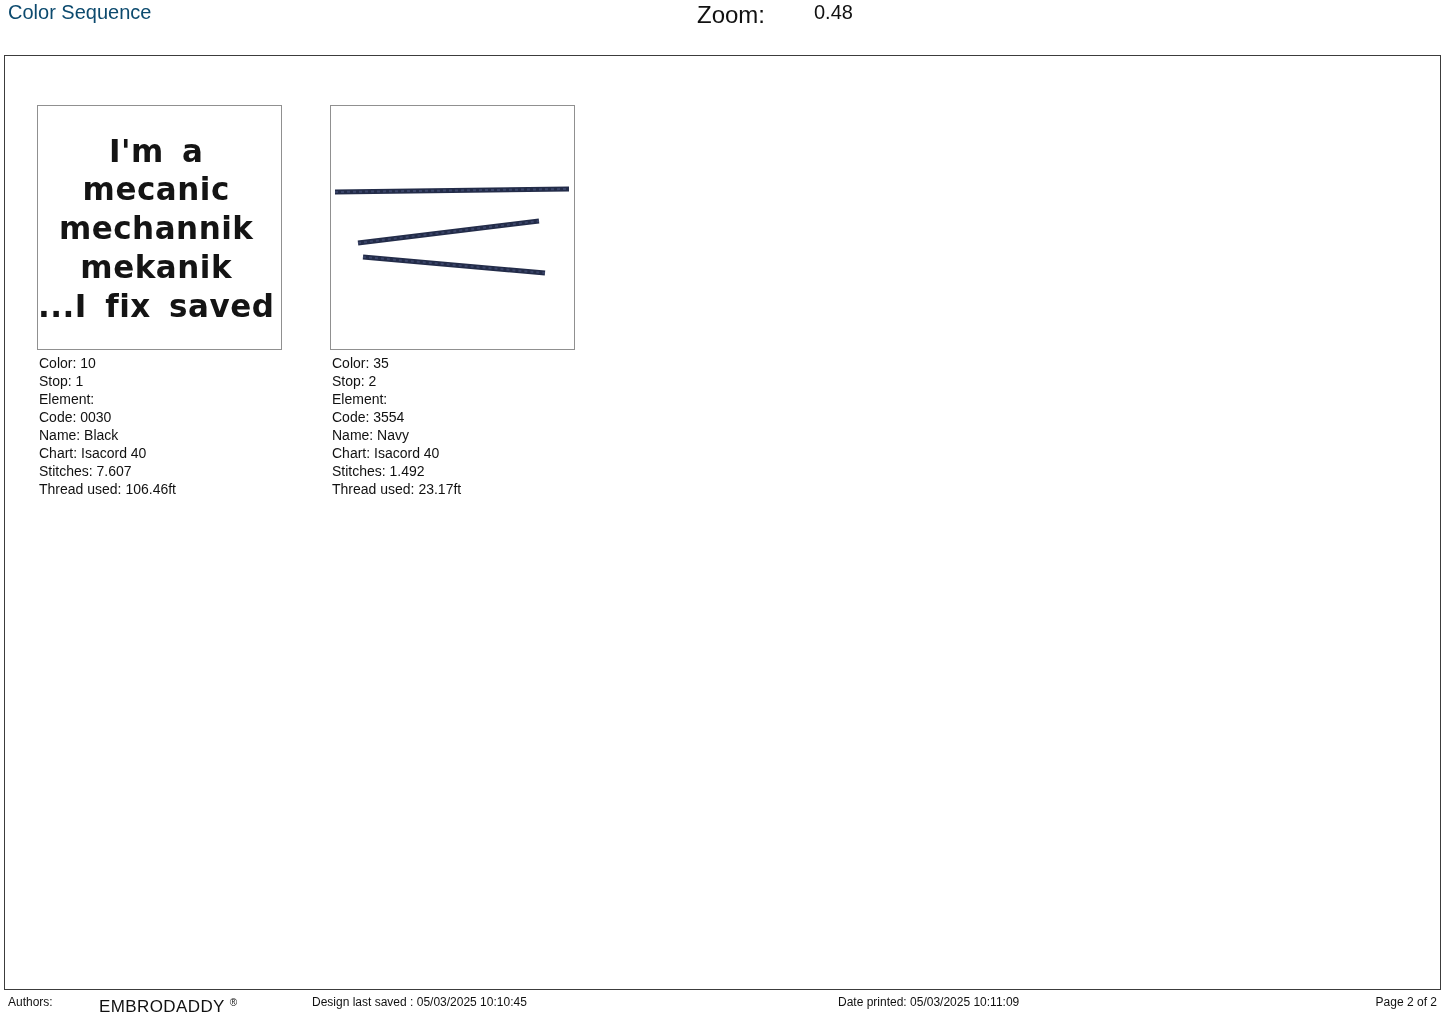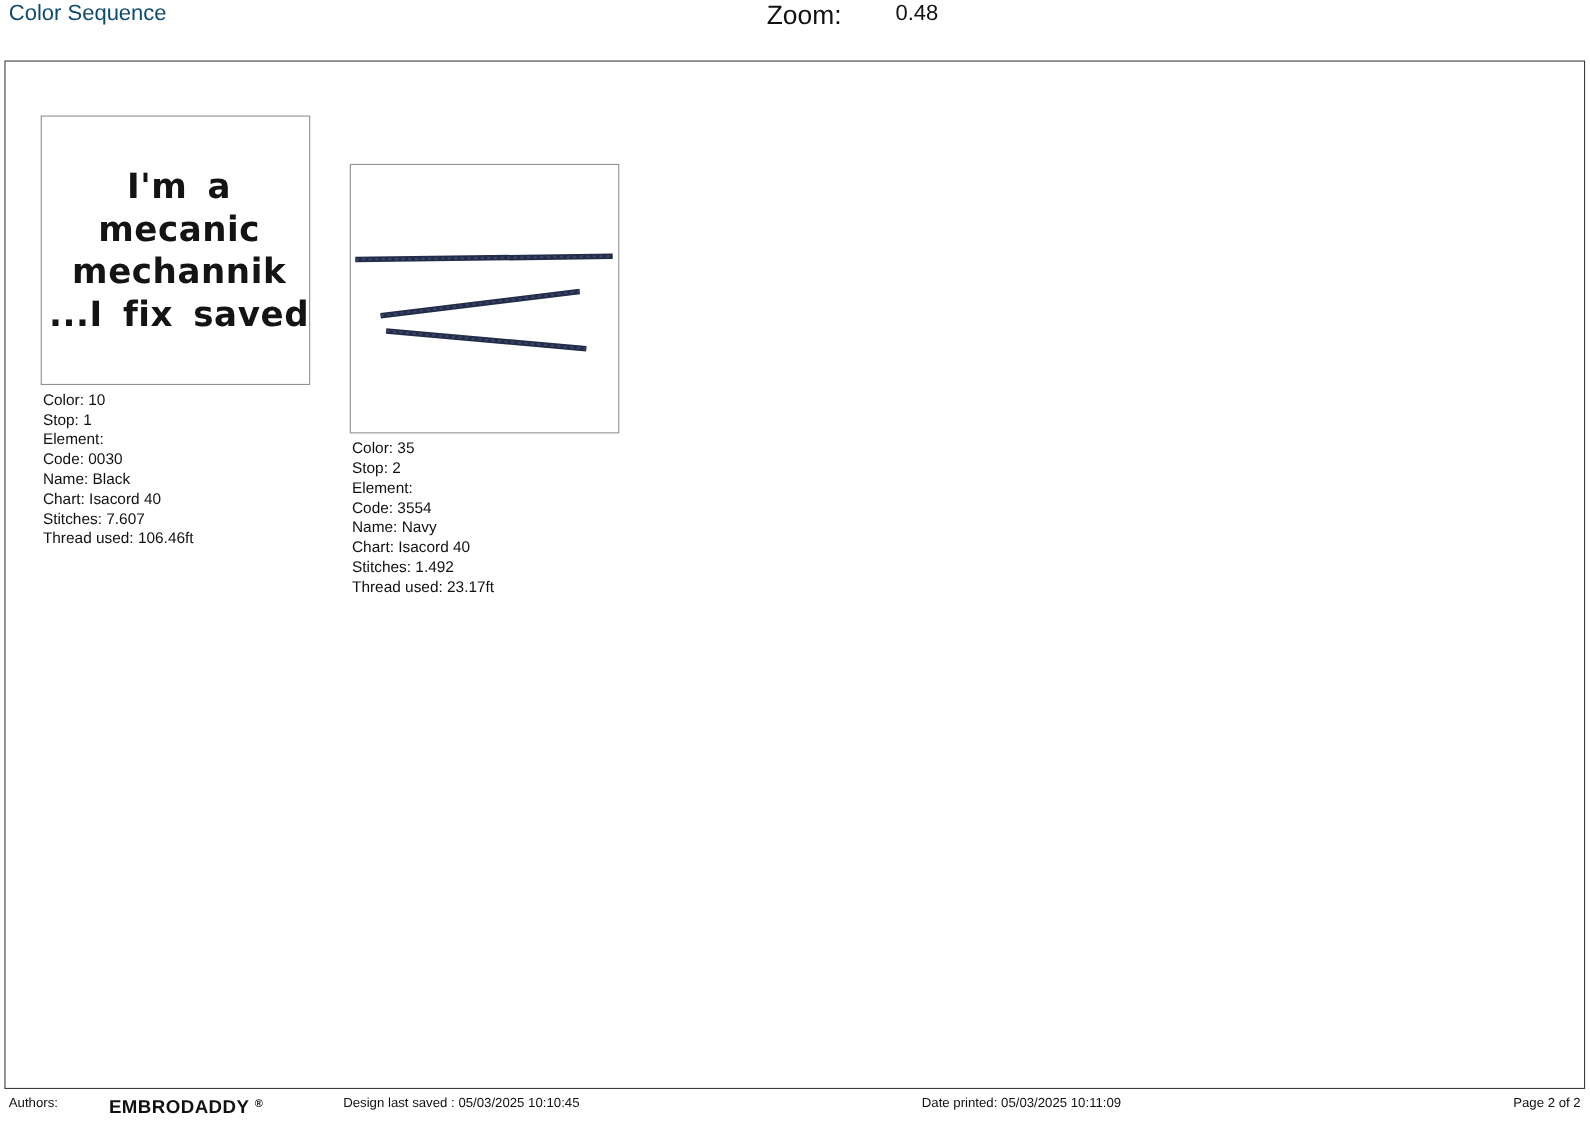--- a/index.html
+++ b/index.html
@@ -28,26 +28,26 @@
   
   .content-frame {
     position:absolute; left:4px; top:55px;
     width:1437px; height:935px;
     border:1px solid #3c3c3c;
     background:#ffffff;
   }
   
   .color-block { position:absolute; top:105px; }
   .color-block.b1 { left:37px; }
-  .color-block.b2 { left:318px;margin-top:44px; }
+  .color-block.b2 { left:330px; }
   .preview-box {
     width:245px; height:245px;
     border:1px solid #909090;
     background:#ffffff;
-    display:flex; align-items:center; justify-content:flex-end;
+    display:flex; align-items:center; justify-content:flex-start;
     overflow:hidden;
   }
   .stitch-text {
     text-align:center;
     font-family:"DejaVu Sans", sans-serif;
     font-weight:700;
     font-size:31px;
     line-height:38px;
     letter-spacing:0.5px;
     word-spacing:7px;
@@ -59,21 +59,21 @@
   .details {
     margin-top:4px;
     padding-left:2px;
     font-size:14px;
     line-height:18px;
     color:#111;
   }
   
   .footer-text { position:absolute; top:995px; font-size:12px; color:#111; }
   .ft-authors { left:8px; }
-  .ft-brand { left:99px; top:997px; font-size:17px; letter-spacing:0.4px; font-weight:700; }
+  .ft-brand { left:99px; top:997px; font-size:17px; letter-spacing:0.4px; font-weight:400; }
   .ft-brand sup { font-size:10px; vertical-align:6px; }
   .ft-saved { left:312px; }
   .ft-printed { left:838px; }
   .ft-page { left:auto; right:8px; }
 </style>
 </head>
 <body>
 
 <div class="page">
 
@@ -82,20 +82,21 @@
   <div class="hdr-zoom-value">0.48</div>
 
   <div class="content-frame"></div>
 
   <div class="color-block b1">
     <div class="preview-box">
       <div class="stitch-text">
         <span class="line">I'm a</span>
         <span class="line">mecanic</span>
         <span class="line">mechannik</span>
+        <span class="line">mekanik</span>
         <span class="line">...I fix saved</span>
       </div>
     </div>
     <div class="details">
       <div>Color: 10</div>
       <div>Stop: 1</div>
       <div>Element:</div>
       <div>Code: 0030</div>
       <div>Name: Black</div>
       <div>Chart: Isacord 40</div>

